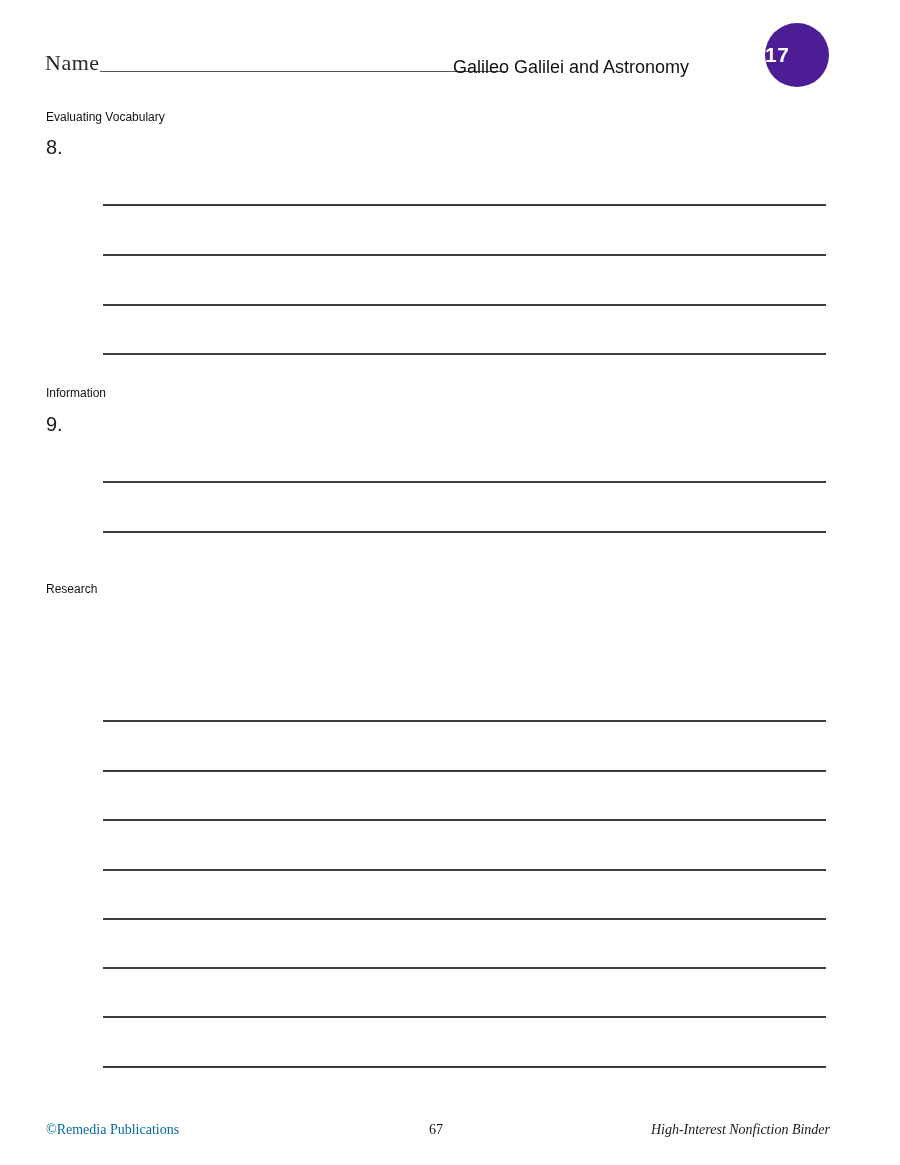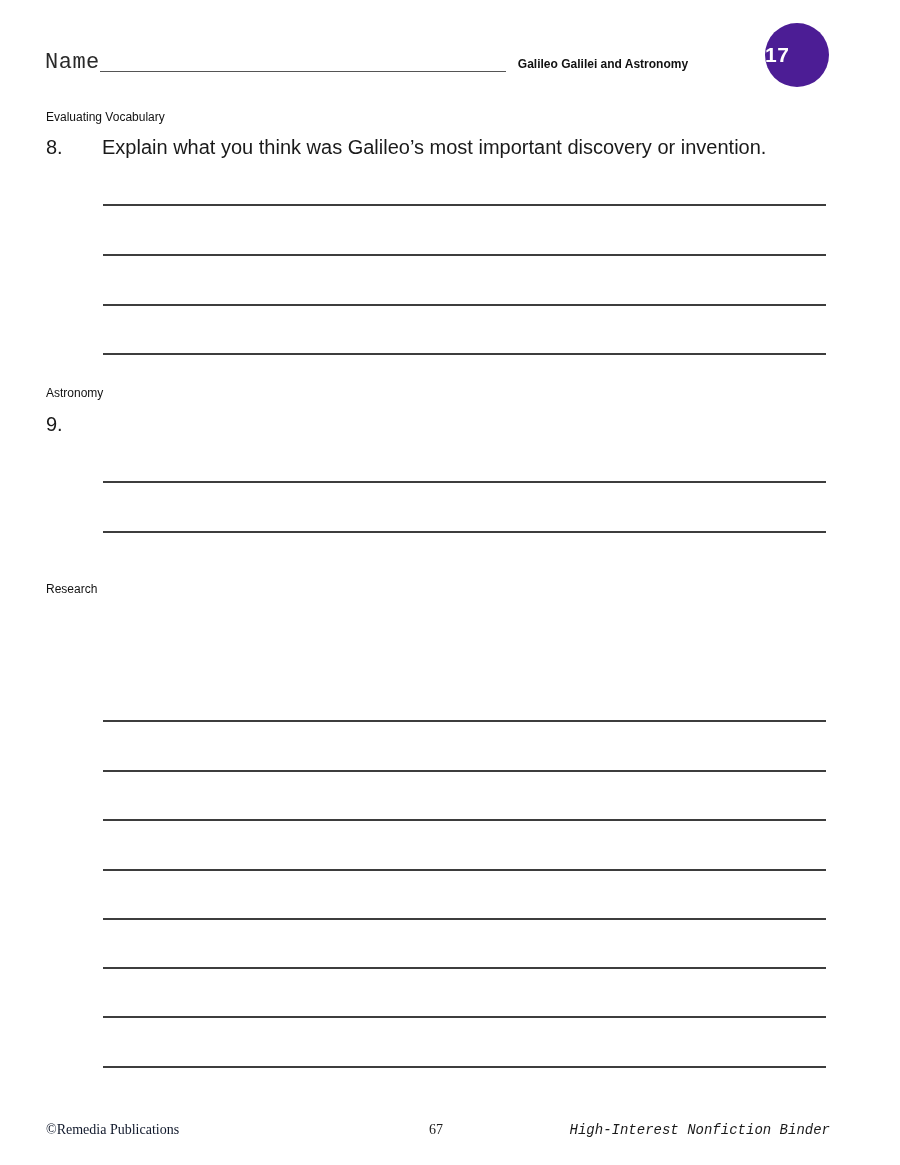--- a/index.html
+++ b/index.html
@@ -15,41 +15,41 @@
     font-family: "Liberation Sans", sans-serif;
     color: #1a1a1a;
     overflow: hidden;
   }
 
   
   .name-label {
     position: absolute;
     left: 45px;
     top: 50px;
-    font-family: Liberation Mono, monospace;
+    font-family: Liberation Serif, serif;
     font-size: 22px;
     color: #2a2a2a;
     letter-spacing: 0.5px;
   }
   .name-line {
     position: absolute;
     left: 100px;
     top: 71px;
     width: 406px;
     height: 0;
     border-top: 1.5px solid #555555;
   }
   .header-title {
     position: absolute;
     left: 453px;
     top: 57px;
     width: 300px;
-    text-align: center;
-    font-size: 12px;
-    font-weight: bold;
+    text-align: left;
+    font-size: 18px;
+    font-weight: normal;
     color: #111111;
   }
   .page-badge {
     position: absolute;
     left: 765px;
     top: 23px;
     width: 64px;
     height: 64px;
     border-radius: 50%;
     background: #4c1d95;
@@ -112,67 +112,66 @@
     border-top: 2px solid #3d3d3d;
   }
 
   
   .footer-copyright {
     position: absolute;
     left: 46px;
     top: 1122px;
     font-family: "Liberation Serif", serif;
     font-size: 14px;
-    color: #0f172a;
+    color: #0369a1;
   }
   .footer-page-number {
     position: absolute;
     left: 0;
     top: 1122px;
     width: 872px;
     text-align: center;
     font-family: "Liberation Serif", serif;
     font-size: 14px;
     color: #1a1a1a;
   }
   .footer-binder {
     position: absolute;
     left: 500px;
     top: 1122px;
     width: 330px;
     text-align: right;
-    font-family: Liberation Mono, monospace;
+    font-family: Liberation Serif, serif;
     font-style: italic;
     font-size: 14px;
     color: #1a1a1a;
   }
 </style>
 </head>
 <body>
 
 <div class="page">
 
   <span class="name-label">Name</span>
   <div class="name-line"></div>
   <div class="header-title">Galileo Galilei and Astronomy</div>
   <div class="page-badge">
     <span>17</span>
   </div>
 
   <div class="section-label label-evaluating">Evaluating Vocabulary</div>
   <div class="q-number q8">8.</div>
-  <div class="q-text q8">Explain what you think was Galileo’s most important discovery or invention.</div>
   <div>
       <div class="wline" style="top: 204px;"></div>
       <div class="wline" style="top: 254px;"></div>
       <div class="wline" style="top: 304px;"></div>
       <div class="wline" style="top: 353px;"></div>
     </div>
 
-  <div class="section-label label-vocabulary">Astronomy</div>
+  <div class="section-label label-vocabulary">Information</div>
   <div class="q-number q9">9.</div>
   <div>
       <div class="wline" style="top: 481px;"></div>
       <div class="wline" style="top: 531px;"></div>
     </div>
 
   <div class="section-label label-research">Research</div>
   <div>
       <div class="wline" style="top: 720px;"></div>
       <div class="wline" style="top: 770px;"></div>

